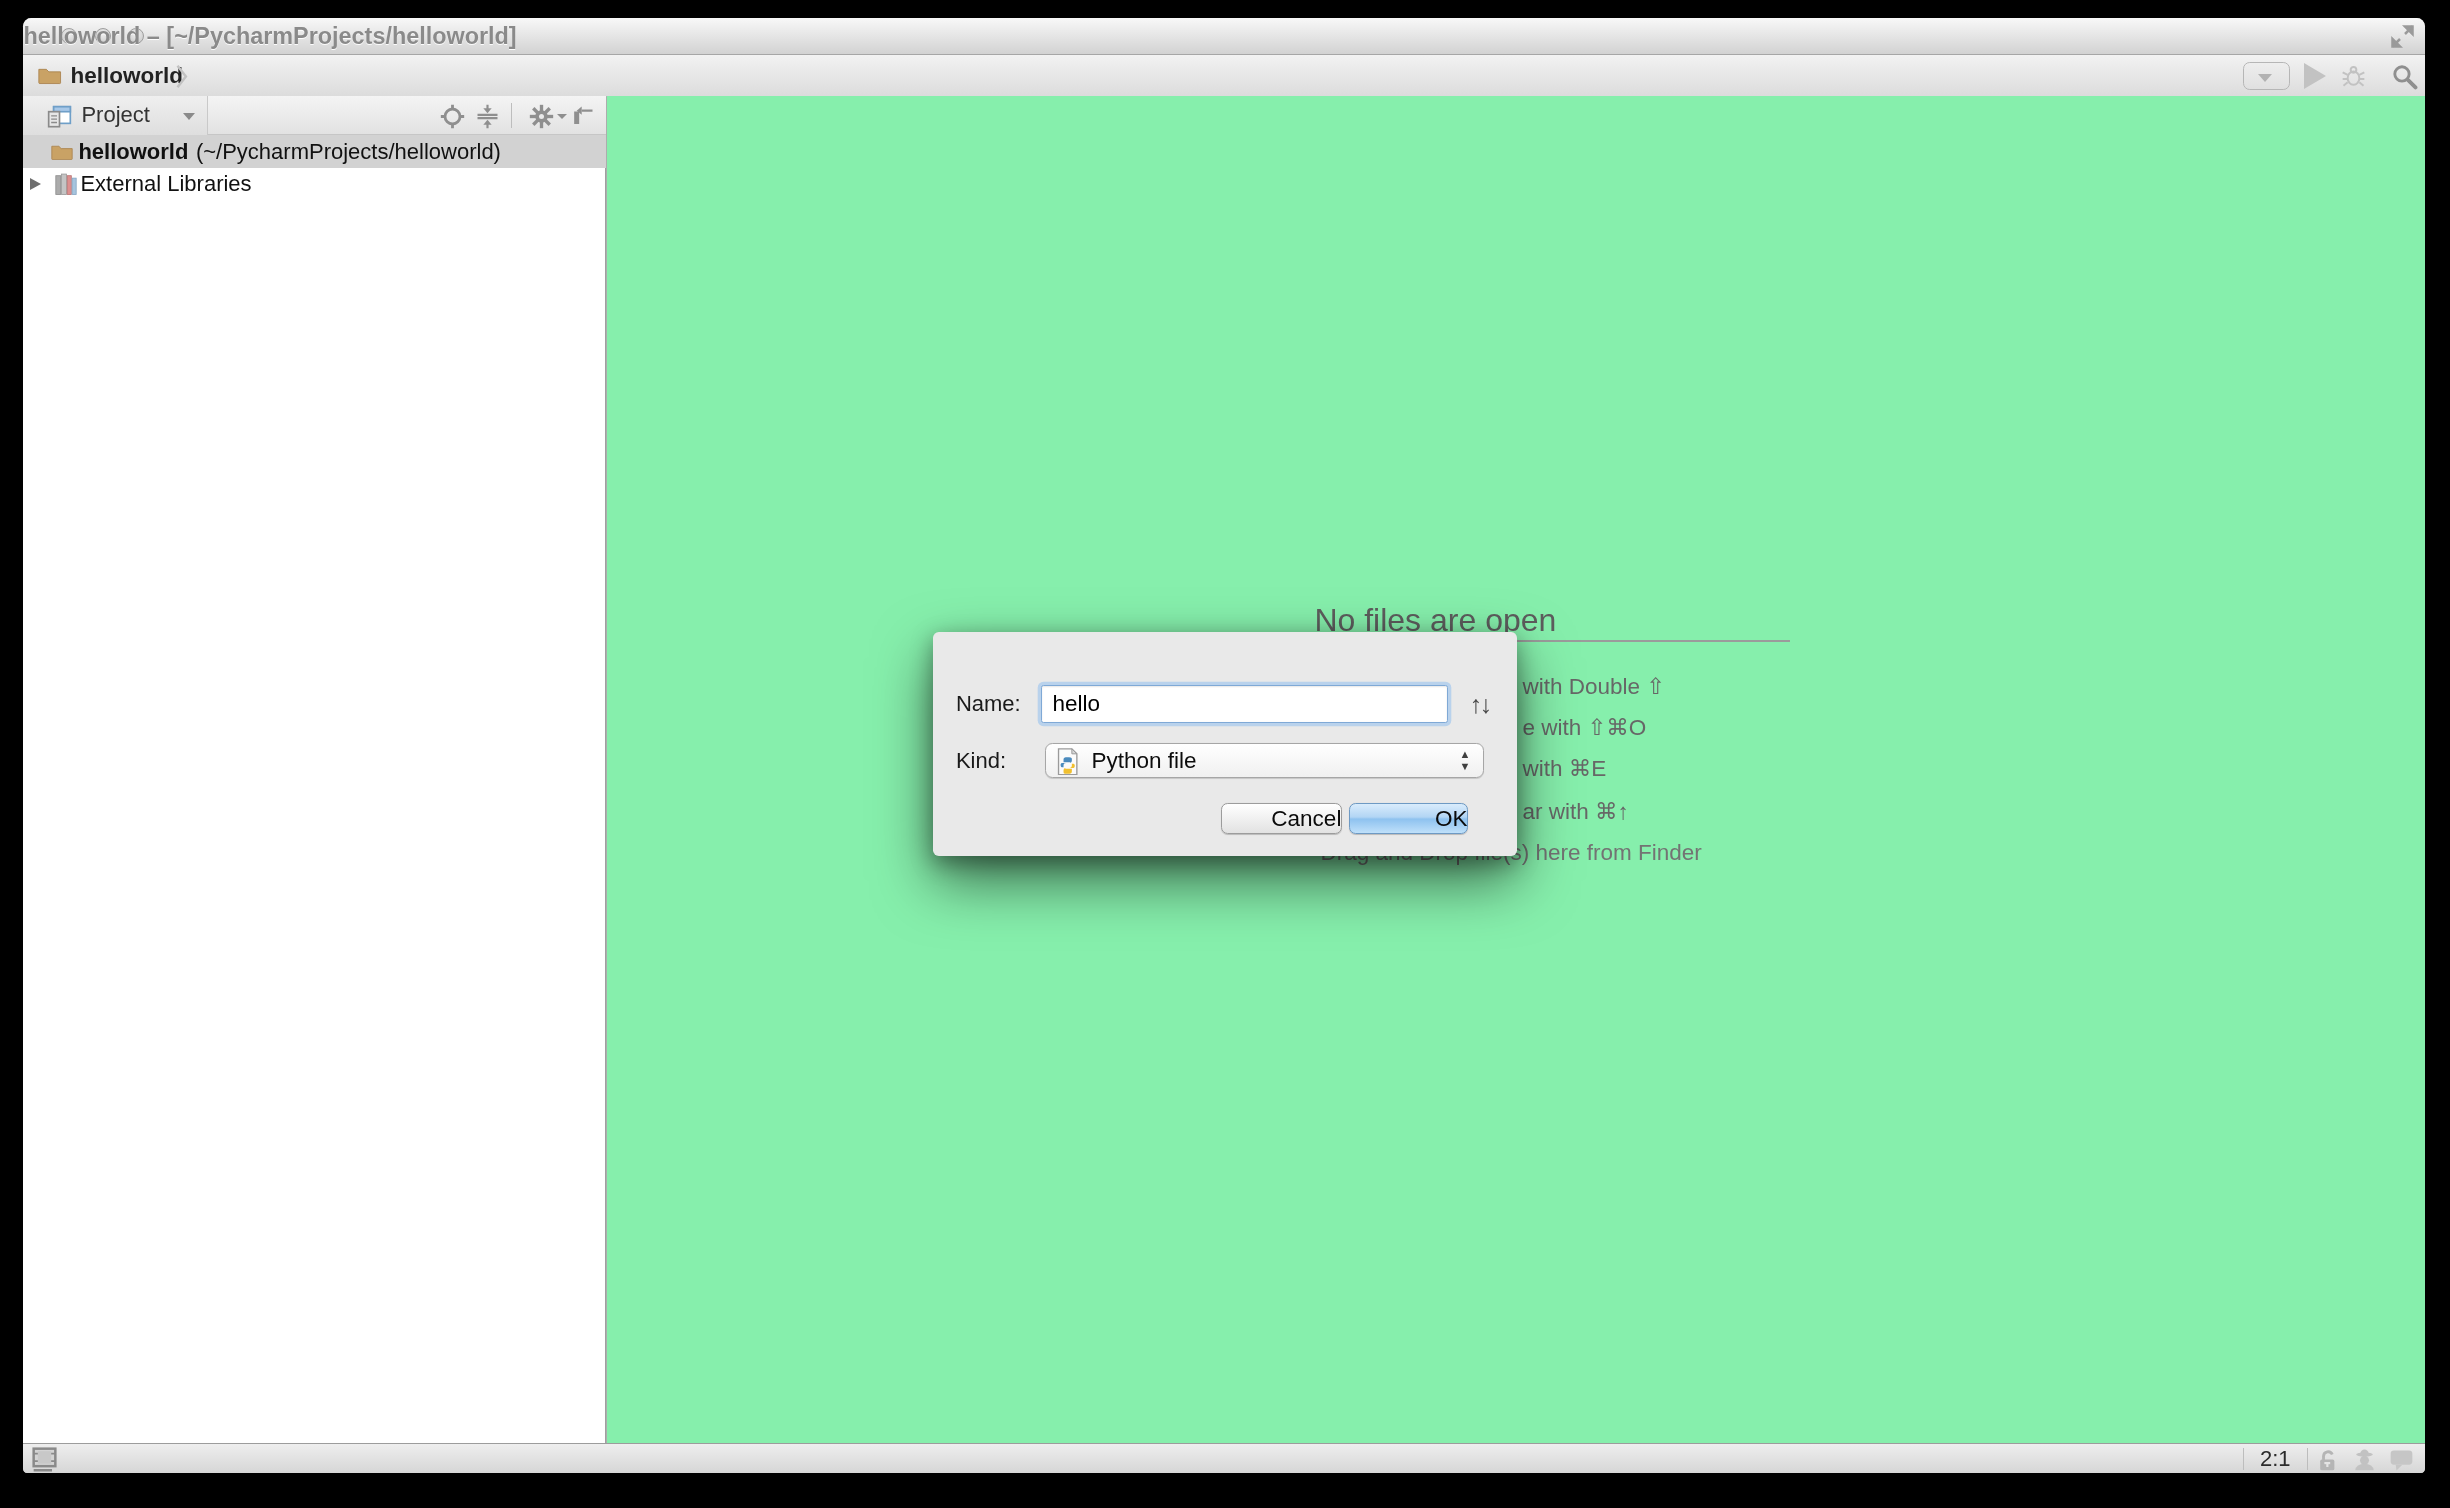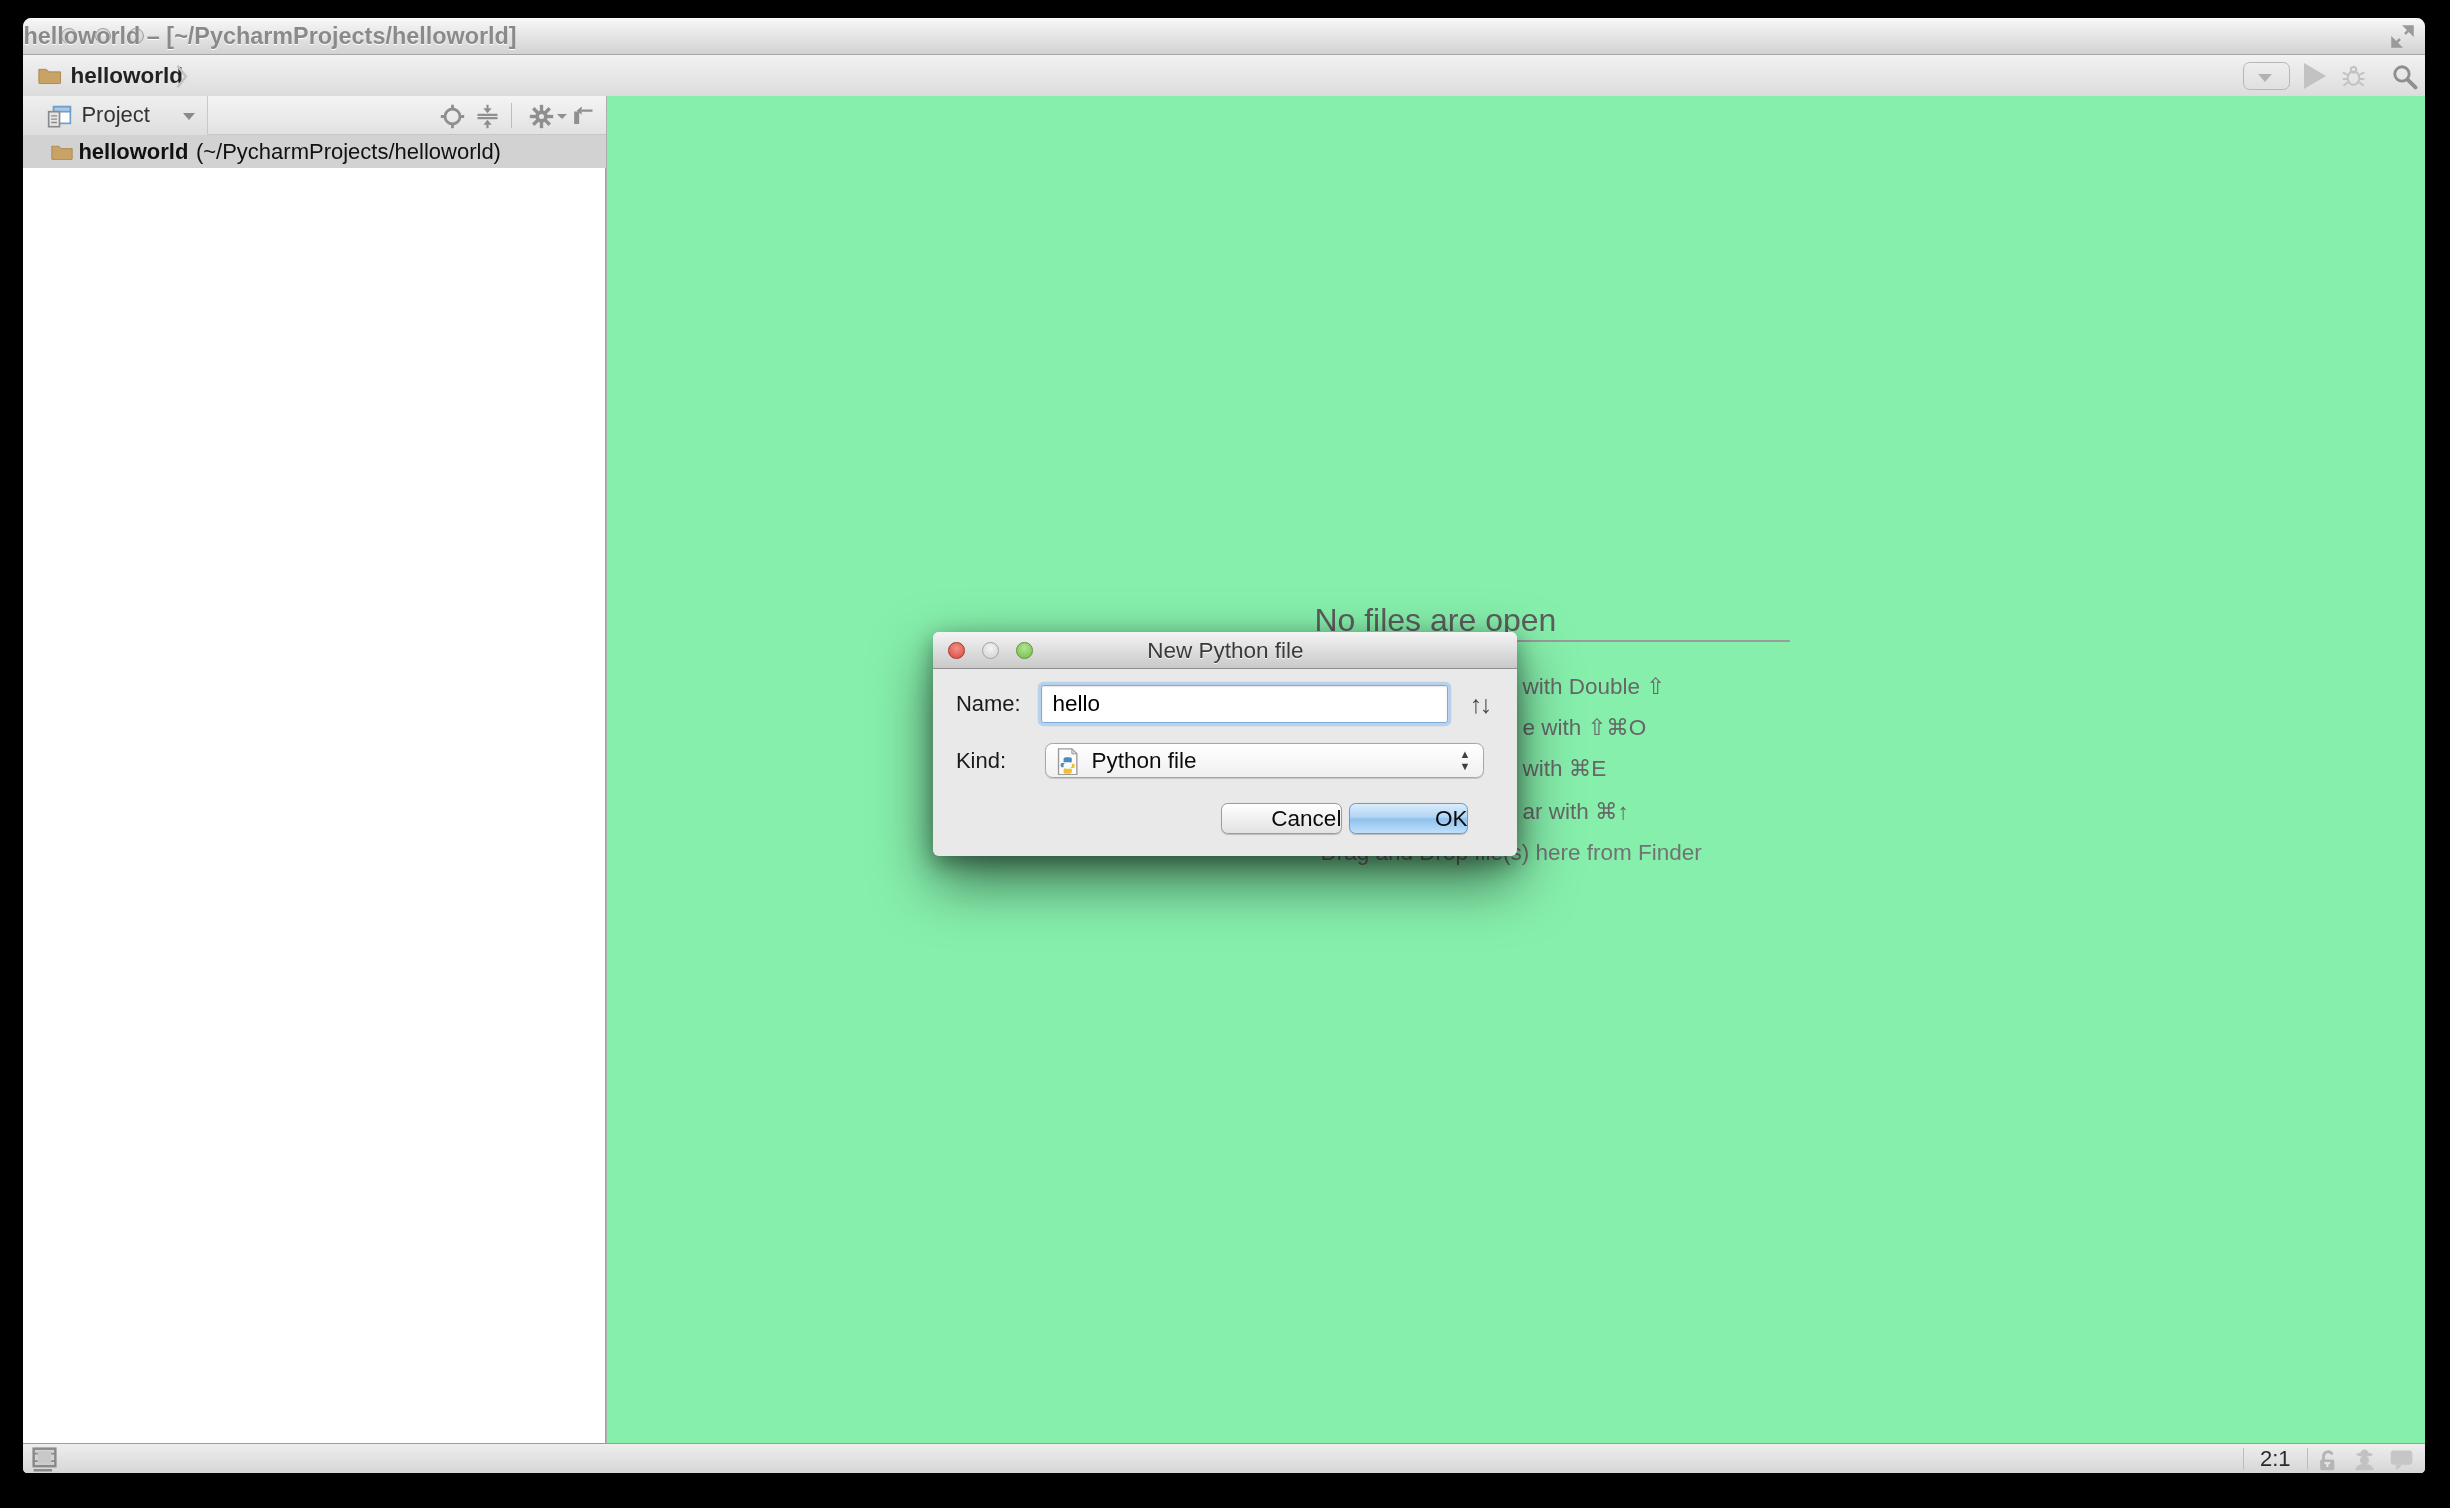--- a/index.html
+++ b/index.html
@@ -214,39 +214,43 @@
       </svg>
     </div>
 
     <div class="tree-row1">
       <svg class="fico" width="22" height="17.5" viewBox="0 0 28 22">
         <path d="M1 4 h9 l3 3 h14 v13 a1 1 0 0 1 -1 1 H2 a1 1 0 0 1 -1 -1 z" fill="#c9a265" stroke="#a8814a"></path>
       </svg>
       <span class="txt"><b>helloworld</b><span class="path">(~/PycharmProjects/helloworld)</span></span>
     </div>
 
+    <div class="tree-row2">
+      <div class="expand-tri"></div>
+      <svg class="bico" width="22" height="22.5" viewBox="0 0 27 27">
+        <rect x="1" y="3" width="6" height="23" fill="#ababab" stroke="#8d8d8d"></rect>
+        <rect x="8" y="1" width="6" height="25" fill="#c4c4c4" stroke="#999"></rect>
+        <rect x="15" y="3" width="5" height="23" fill="#dd8f8f" stroke="#b87070"></rect>
+        <rect x="21" y="6" width="5" height="20" fill="#a6c4de" stroke="#86a6c2"></rect>
+      </svg>
+      <span class="txt">External Libraries</span>
+    </div>
   </div>
 
   <div class="editor">
     <div class="empty-title">No files are open</div>
     <div class="empty-rule"></div>
     <div class="hint" style="top:577px">with Double ⇧</div>
     <div class="hint" style="top:618px">e with ⇧⌘O</div>
     <div class="hint" style="top:659px">with ⌘E</div>
     <div class="hint" style="top:702px">ar with ⌘↑</div>
     <div class="hint-drag">Drag and Drop file(s) here from Finder</div>
   </div>
 
   <div class="dialog">
-    <div class="dlg-titlebar">
-      <div class="dlg-light dlg-red"></div>
-      <div class="dlg-light dlg-gray"></div>
-      <div class="dlg-light dlg-green"></div>
-      <div class="dlg-title">New Python file</div>
-    </div>
 
     <div class="dlg-label" style="top:58px">Name:</div>
     <input class="name-input" type="text" value="hello" style="">
     <div class="updown">↑↓</div>
 
     <div class="dlg-label" style="top:115px">Kind:</div>
     <div class="kind-box">
       <svg class="pyico" width="23.4" height="27.5" viewBox="0 0 28 33">
         <path d="M3 1 h16 l6 6 v25 h-22 z" fill="#fbfbfb" stroke="#9a9a9a" stroke-width="1.6"></path>
         <path d="M19 1 v6 h6 z" fill="#d8d8d8" stroke="#9a9a9a" stroke-width="1.2"></path>

